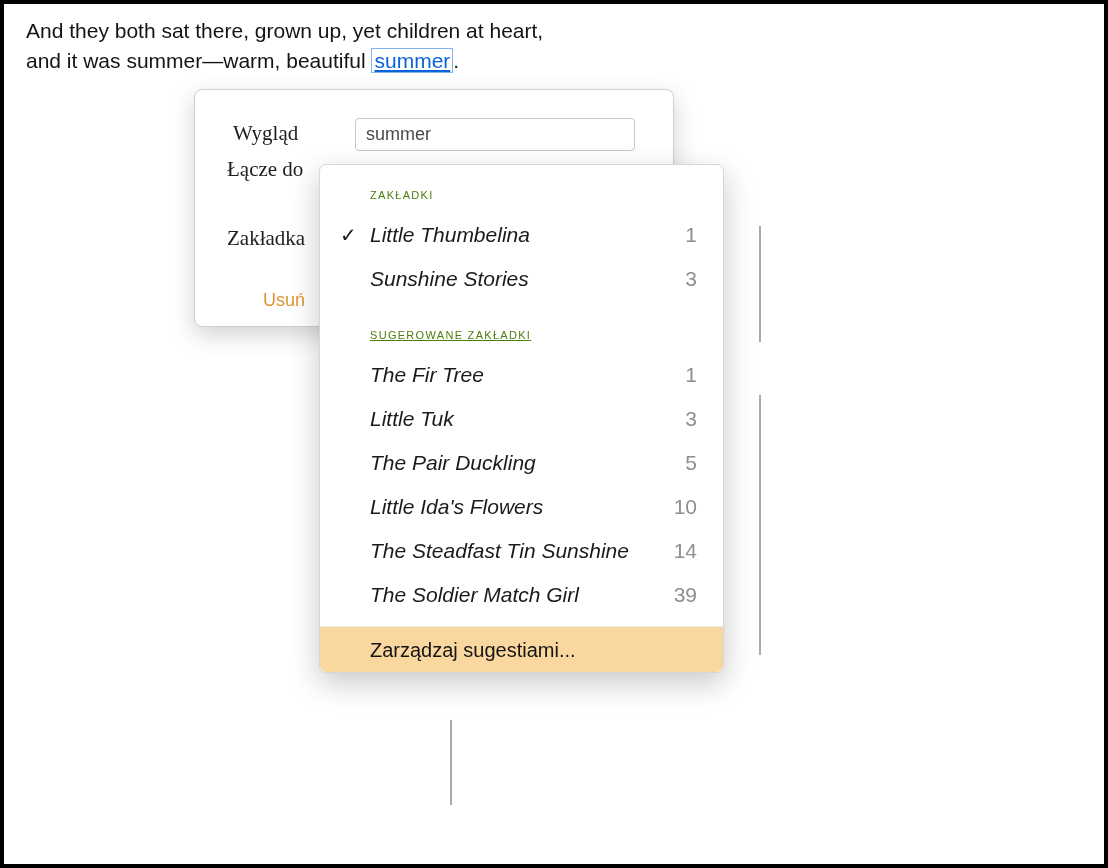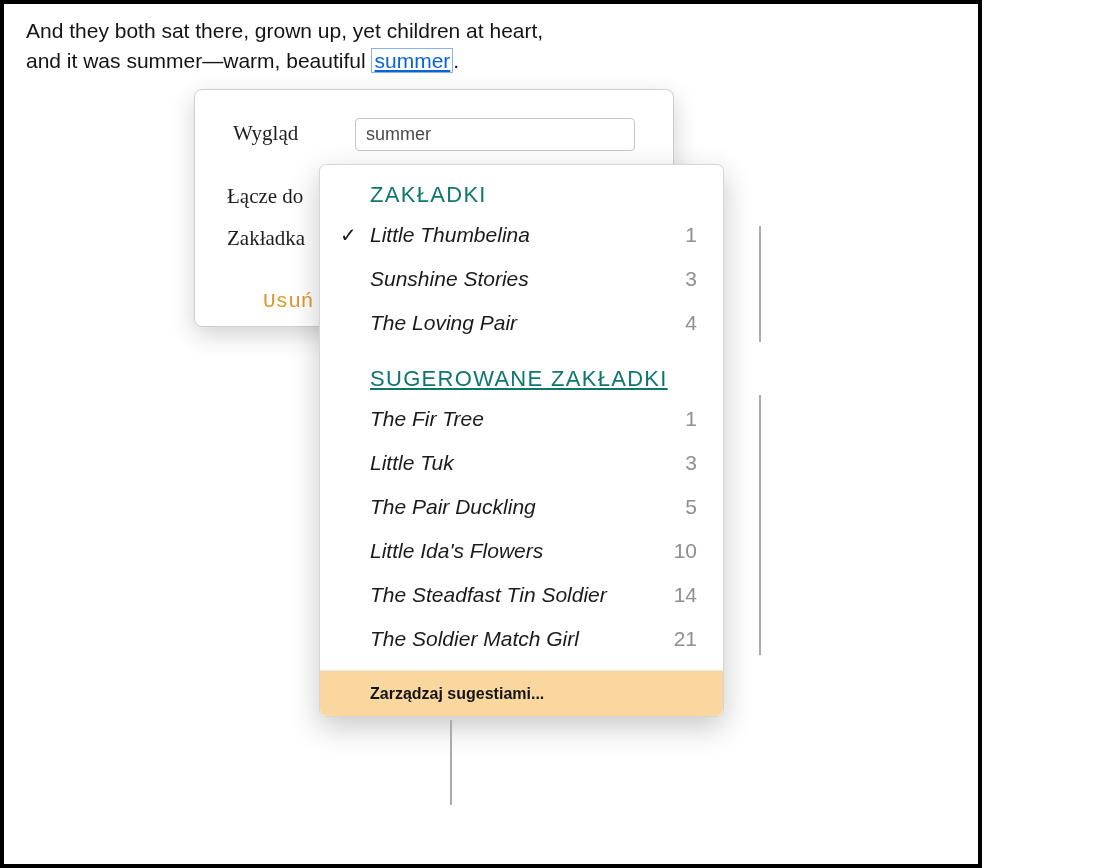--- a/index.html
+++ b/index.html
@@ -1,20 +1,20 @@
 <!DOCTYPE html>
 <html><head>
 <meta charset="utf-8">
 <style>
   * { margin:0; padding:0; box-sizing:border-box; }
   html,body { background:#ffffff; }
   body { font-family:"Liberation Sans", sans-serif; }
 
   .frame {
-    position:relative; width:982px; height:868px;
+    position:relative; width:1108px; height:868px;
     border:4px solid #000; background:#fff; overflow:hidden;
   }
 
   
   .doc-text {
     position:absolute; left:22px; top:12px;
     font-size:21px; line-height:30px; color:#141414;
     white-space:nowrap;
   }
   .link-word {
@@ -26,63 +26,62 @@
   
   .popover {
     position:absolute; left:190px; top:85px; width:480px; height:238px;
     background:#fff; border:1px solid #cfcfcf; border-radius:8px;
     box-shadow:0 8px 24px rgba(0,0,0,.18); z-index:2;
   }
   .pop-label {
     position:absolute; font-size:21px; color:#1d1d1f; white-space:nowrap;font-family:Liberation Serif, serif;
   }
   .pop-label.l1 { left:38px; top:31px; }
-  .pop-label.l2 { left:32px; top:94px; }
+  .pop-label.l2 { left:32px; top:67px; }
   .pop-label.l3 { left:32px; top:136px; }
   .pop-field {
     position:absolute; left:160px; top:28px; width:280px; height:33px;
     border:1px solid #c6c6c6; border-radius:4px; background:#fff;
     font-family:"Liberation Sans", sans-serif; font-size:18px; color:#4a4a4a;
     padding:0 10px; outline:none;
   }
   .remove-btn {
     position:absolute; left:68px; top:200px;
-    font-size:21px; color:#e0962f; background:none; border:none;
-    font-family:Liberation Mono, monospace; cursor:pointer;
+    font-size:18px; color:#e0962f; background:none; border:none;
+    font-family:Liberation Sans, sans-serif; cursor:pointer;
   }
 
   
   .menu {
     position:absolute; left:315px; top:160px; width:405px;
     background:#fff; border:1px solid #d6d6d6; border-radius:7px;
     box-shadow:0 10px 30px rgba(0,0,0,.22); z-index:3;
   }
   .menu-header {
     height:48px; padding:12px 0 0 50px; line-height:36px;
-    font-size:22px; color:#0f766e; letter-spacing:1.3px; white-space:nowrap;
+    font-size:11px; color:#4d7c0f; letter-spacing:1.3px; white-space:nowrap;
   }
   .menu-header.suggested { height:36px; padding-top:0; line-height:36px; margin-top:16px;text-decoration:underline; }
   .menu-item {
     position:relative; height:44px; line-height:44px;
     font-size:21px; color:#1b1b1d;
     display:flex; padding:0 26px 0 50px; cursor:pointer;
   }
   .menu-item .item-label { flex:1; white-space:nowrap;font-style:italic; }
   .menu-item .item-page { color:#8e8e93; }
   .menu-item .check {
     position:absolute; left:20px; top:0; width:26px;
     font-size:20px; color:#1b1b1d;
   }
   .manage-row {
     margin-top:9px; height:46px; line-height:46px;
     background:#fbd7a0; border-top:1px solid #e9e9e9;
     border-radius:0 0 7px 7px;
-    font-size:16px; color:#141414; padding-left:50px; cursor:pointer;
+    font-size:20px; color:#141414; padding-left:50px; cursor:pointer;
     white-space:nowrap;
-    font-weight:bold;
   }
 
   
   .callout { position:absolute; width:2px; background:#aaaaaa; z-index:4; }
   .callout.c1 { left:755px; top:222px; height:116px; }
   .callout.c2 { left:755px; top:391px; height:260px; }
   .callout.c3 { left:446px; top:716px; height:85px; }
 </style>
 </head>
 <body>
@@ -112,50 +111,46 @@
 
     <div class="menu-item">
       <span class="check">✓</span>
       <span class="item-label">Little Thumbelina</span>
       <span class="item-page">1</span>
     </div>
     <div class="menu-item">
       <span class="item-label">Sunshine Stories</span>
       <span class="item-page">3</span>
     </div>
-    <div class="menu-item">
-      <span class="item-label">The Loving Pair</span>
-      <span class="item-page">4</span>
-    </div>
 
     <div class="menu-header suggested">SUGEROWANE ZAKŁADKI</div>
 
     <div class="menu-item">
       <span class="item-label">The Fir Tree</span>
       <span class="item-page">1</span>
     </div>
     <div class="menu-item">
       <span class="item-label">Little Tuk</span>
       <span class="item-page">3</span>
     </div>
     <div class="menu-item">
       <span class="item-label">The Pair Duckling</span>
       <span class="item-page">5</span>
     </div>
     <div class="menu-item">
       <span class="item-label">Little Ida's Flowers</span>
       <span class="item-page">10</span>
     </div>
     <div class="menu-item">
-      <span class="item-label">The Steadfast Tin Soldier</span>
+      <span class="item-label">The Steadfast Tin Sunshine</span>
       <span class="item-page">14</span>
     </div>
     <div class="menu-item">
       <span class="item-label">The Soldier Match Girl</span>
-      <span class="item-page">21</span>
+      <span class="item-page">39</span>
     </div>
 
     <div class="manage-row">Zarządzaj sugestiami...</div>
   </div>
 
   <div class="callout c1"></div>
   <div class="callout c2"></div>
   <div class="callout c3"></div>
 
 </div>

